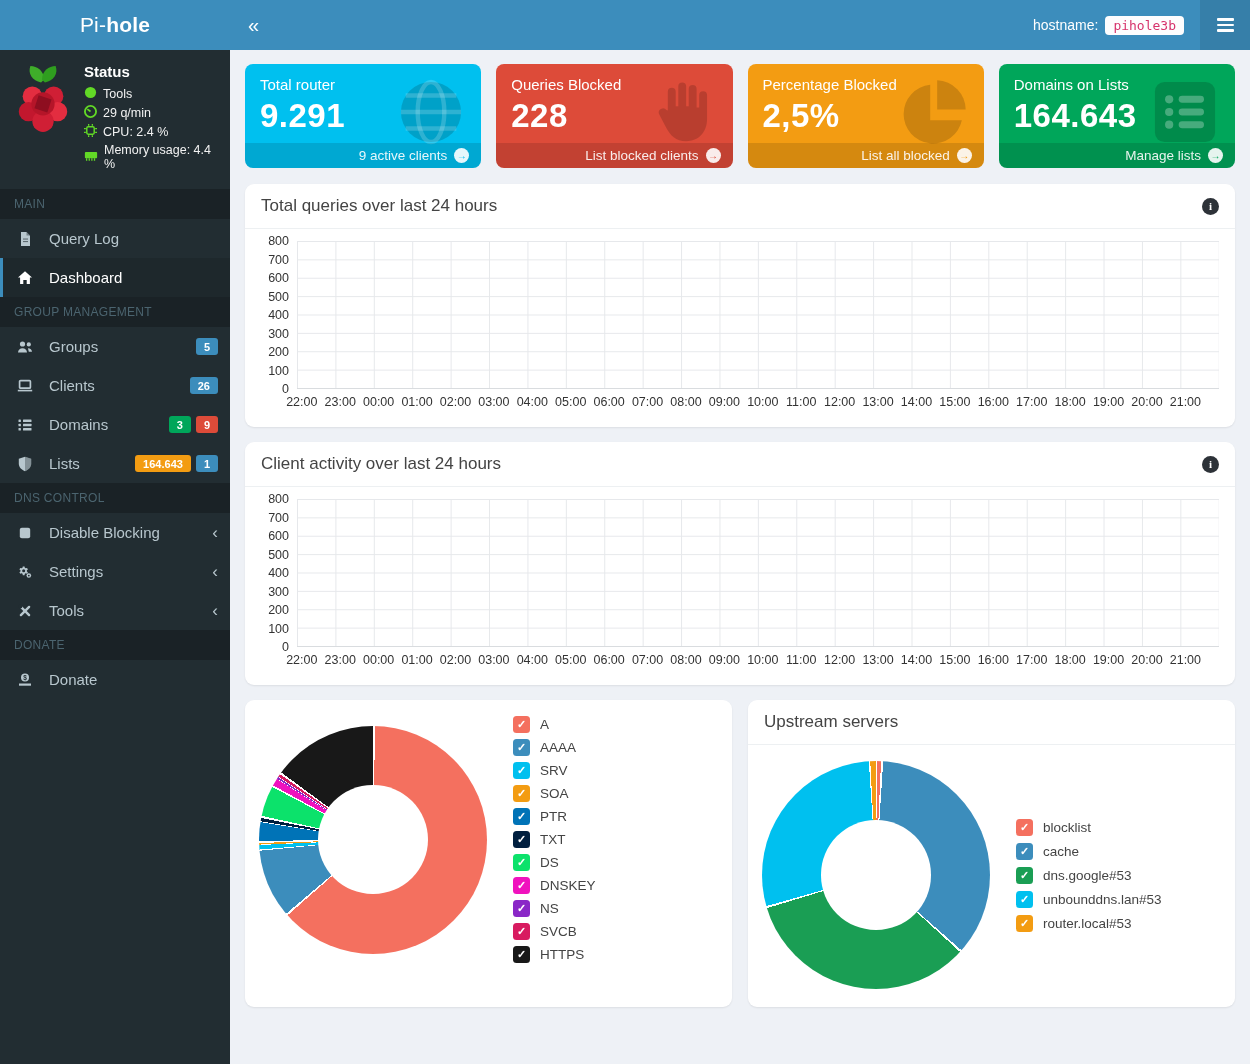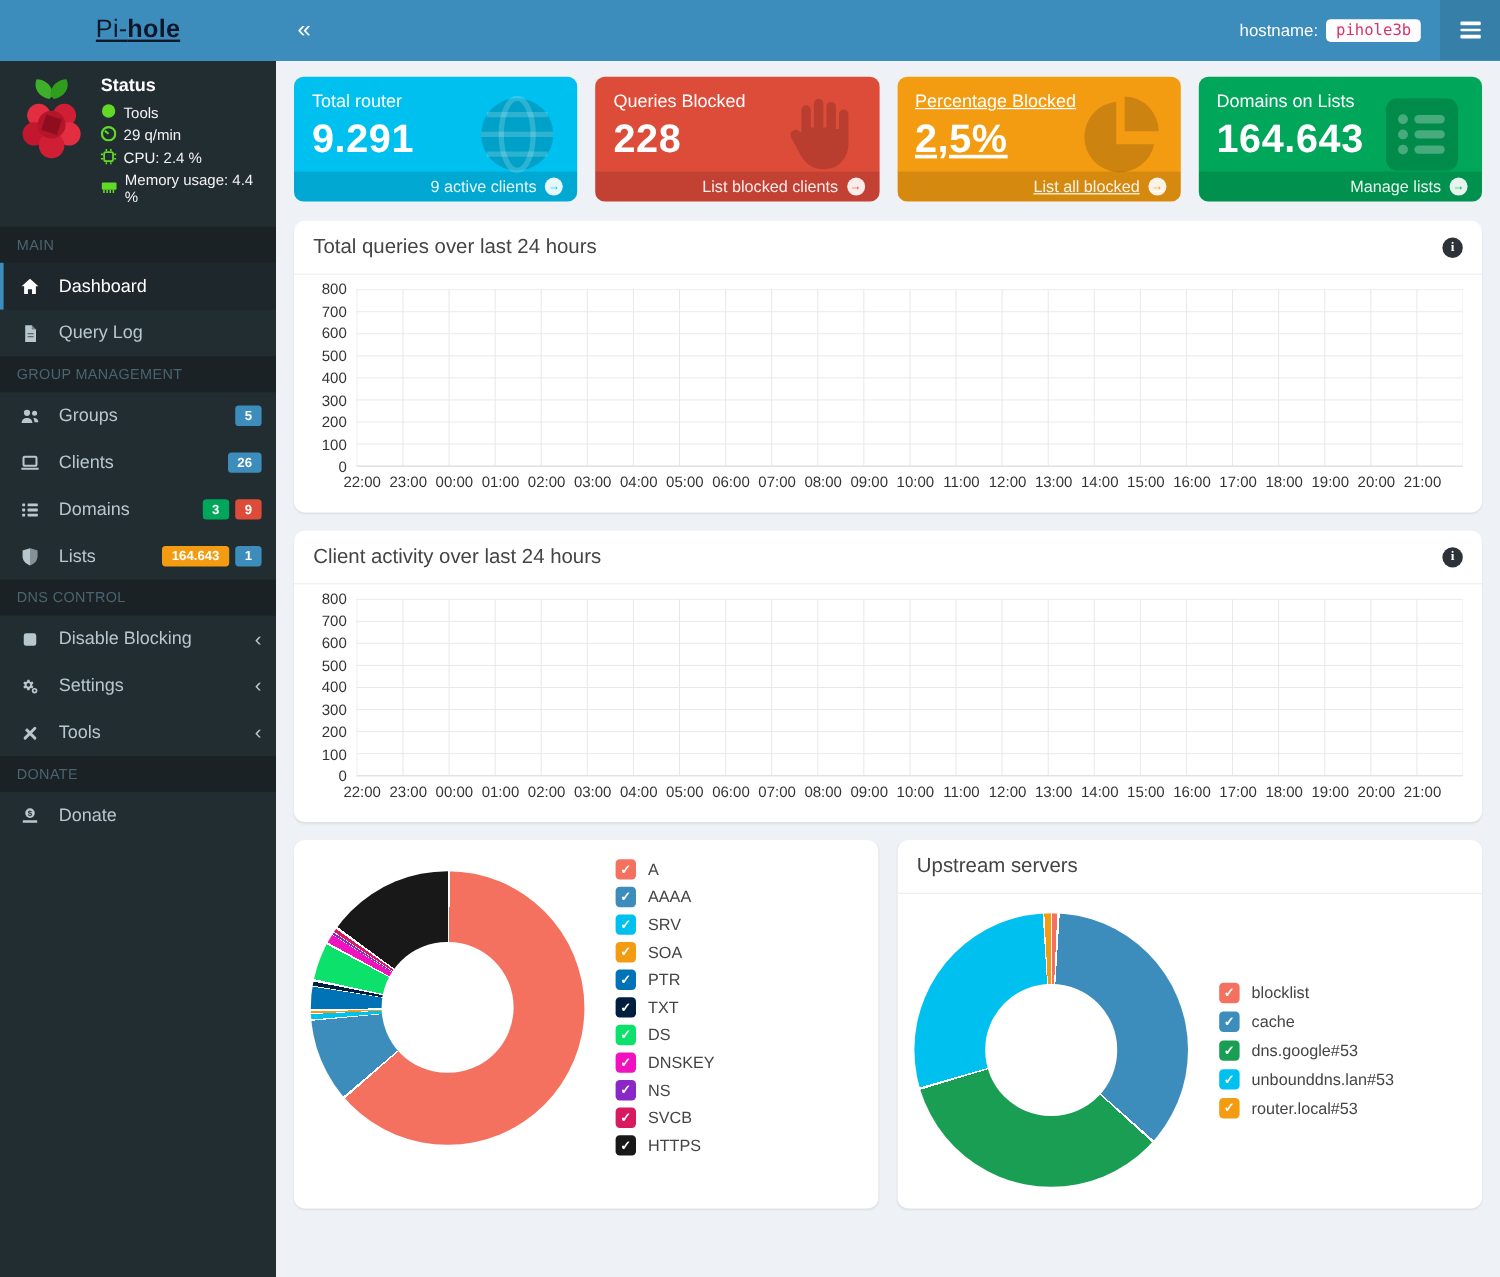--- a/index.html
+++ b/index.html
@@ -1,22 +1,22 @@
 <!DOCTYPE html>
 <html><head>
 <meta charset="utf-8">
 <style>
   * { box-sizing: border-box; margin: 0; padding: 0; }
   html,body { width:1250px; height:1064px; overflow:hidden; }
   body { font-family:"Liberation Sans", sans-serif; background:#eef1f6; color:#333; }
 
   
   .topbar { position:fixed; top:0; left:0; width:1250px; height:50px; display:flex; z-index:10; }
-  .brand { width:230px; background:#3c8dbc; color:#0f172a; display:flex; align-items:center; justify-content:center;
-           font-size:21px; letter-spacing:.2px;text-decoration:underline; }
+  .brand { width:230px; background:#3c8dbc; color:#ffffff; display:flex; align-items:center; justify-content:center;
+           font-size:21px; letter-spacing:.2px; }
   .brand b { font-weight:bold; }
   .navstrip { flex:1; background:#3c8dbc; display:flex; align-items:center; color:#fff; }
   .collapse-btn { padding:0 18px; font-size:20px; cursor:pointer; color:#fff; }
   .nav-right { margin-left:auto; display:flex; align-items:center; height:100%; }
   .hostname-wrap { display:flex; align-items:center; gap:7px; font-size:14px; color:#fff; padding-right:16px; }
   .hostname-code { background:#fdfdfe; color:#d6336c; font-family:"DejaVu Sans Mono", monospace; font-size:13px;
                    padding:2px 8px; border-radius:4px; }
   .burger-box { width:50px; height:50px; background:#367fa9; display:flex; flex-direction:column; gap:3px;
                 align-items:center; justify-content:center; cursor:pointer; }
   .burger-box span { width:17px; height:2.6px; background:#fff; border-radius:1px; }
@@ -159,40 +159,40 @@
                 <rect x="1" y="2" width="14" height="7" rx="1" fill="#62d926"></rect>
                 <path d="M3 9v3M6 9v3M9 9v3M12 9v3" stroke="#62d926" stroke-width="1.5"></path>
               </svg></span>
             <span>Memory usage: 4.4 %</span>
           </div>
         </div>
     </div>
   </div>
   <div id="sidebar-menu">
       <div class="nav-header">MAIN</div>
-      <div class="nav-item active">
-        <span class="ic">
-          <svg viewBox="0 0 16 16">
-            <path fill="currentColor" d="M8 1.2 15 7.6h-2.1V14H9.7v-4H6.3v4H3.1V7.6H1z"></path>
-          </svg>
-        </span>
-        <span>Dashboard</span>
-      </div>
       <div class="nav-item">
         <span class="ic">
           <svg viewBox="0 0 16 16">
             <path fill="currentColor" d="M4 1h5.5L13 4.5V15H4z"></path>
             <path fill="#222d32" opacity=".45" d="M9.5 1 13 4.5H9.5z"></path>
             <g fill="#222d32" opacity=".6">
               <rect x="6" y="7.5" width="5" height="1.1"></rect>
               <rect x="6" y="10" width="5" height="1.1"></rect>
             </g>
           </svg>
         </span>
         <span>Query Log</span>
+      </div>
+      <div class="nav-item active">
+        <span class="ic">
+          <svg viewBox="0 0 16 16">
+            <path fill="currentColor" d="M8 1.2 15 7.6h-2.1V14H9.7v-4H6.3v4H3.1V7.6H1z"></path>
+          </svg>
+        </span>
+        <span>Dashboard</span>
       </div>
       <div class="nav-header">GROUP MANAGEMENT</div>
       <div class="nav-item">
         <span class="ic">
           <svg viewBox="0 0 16 16" fill="currentColor">
             <circle cx="5.5" cy="5" r="2.6"></circle>
             <path d="M1 13.5c0-2.6 2-4.2 4.5-4.2s4.5 1.6 4.5 4.2z"></path>
             <circle cx="11.8" cy="5.4" r="2.1"></circle>
             <path d="M11 9.2c2.3.2 4 1.6 4 3.6h-3.2c-.2-1.5-.8-2.7-.8-3.6z"></path>
           </svg>
@@ -316,21 +316,21 @@
           <div class="sb-value">228</div>
         </div>
         <div class="sb-icon"><svg viewBox="0 0 24 24" fill="rgba(0,0,0,.16)">
             <path d="M7.2 11.5V5.6a1.25 1.25 0 012.5 0v4.6h.8V3.9a1.25 1.25 0 012.5 0v6.3h.8V4.7a1.25 1.25 0 012.5 0v5.9h.8V6.7a1.25 1.25 0 012.5 0v7.5c0 4.2-2.7 7-6.6 7-3.3 0-5-1.7-6.6-4.8l-1.9-3.6a1.35 1.35 0 012.3-1.4z"></path>
           </svg></div>
         <div class="sb-footer">
           <span>List blocked clients</span>
           <span class="arrow-circle" style="color: rgb(221, 75, 57);">→</span>
         </div>
       </div>
-      <div class="small-box" style="background: rgb(243, 156, 18); text-decoration: underline;">
+      <div class="small-box" style="background: rgb(243, 156, 18);">
         <div class="sb-inner">
           <div class="sb-title">Percentage Blocked</div>
           <div class="sb-value">2,5%</div>
         </div>
         <div class="sb-icon"><svg viewBox="0 0 24 24" fill="rgba(0,0,0,.16)">
             <path d="M10.8 3.4a9.3 9.3 0 1010 11.2H10.8z"></path>
             <path d="M13 2a9.3 9.3 0 019 9.2h-9z"></path>
           </svg></div>
         <div class="sb-footer">
           <span>List all blocked</span>

